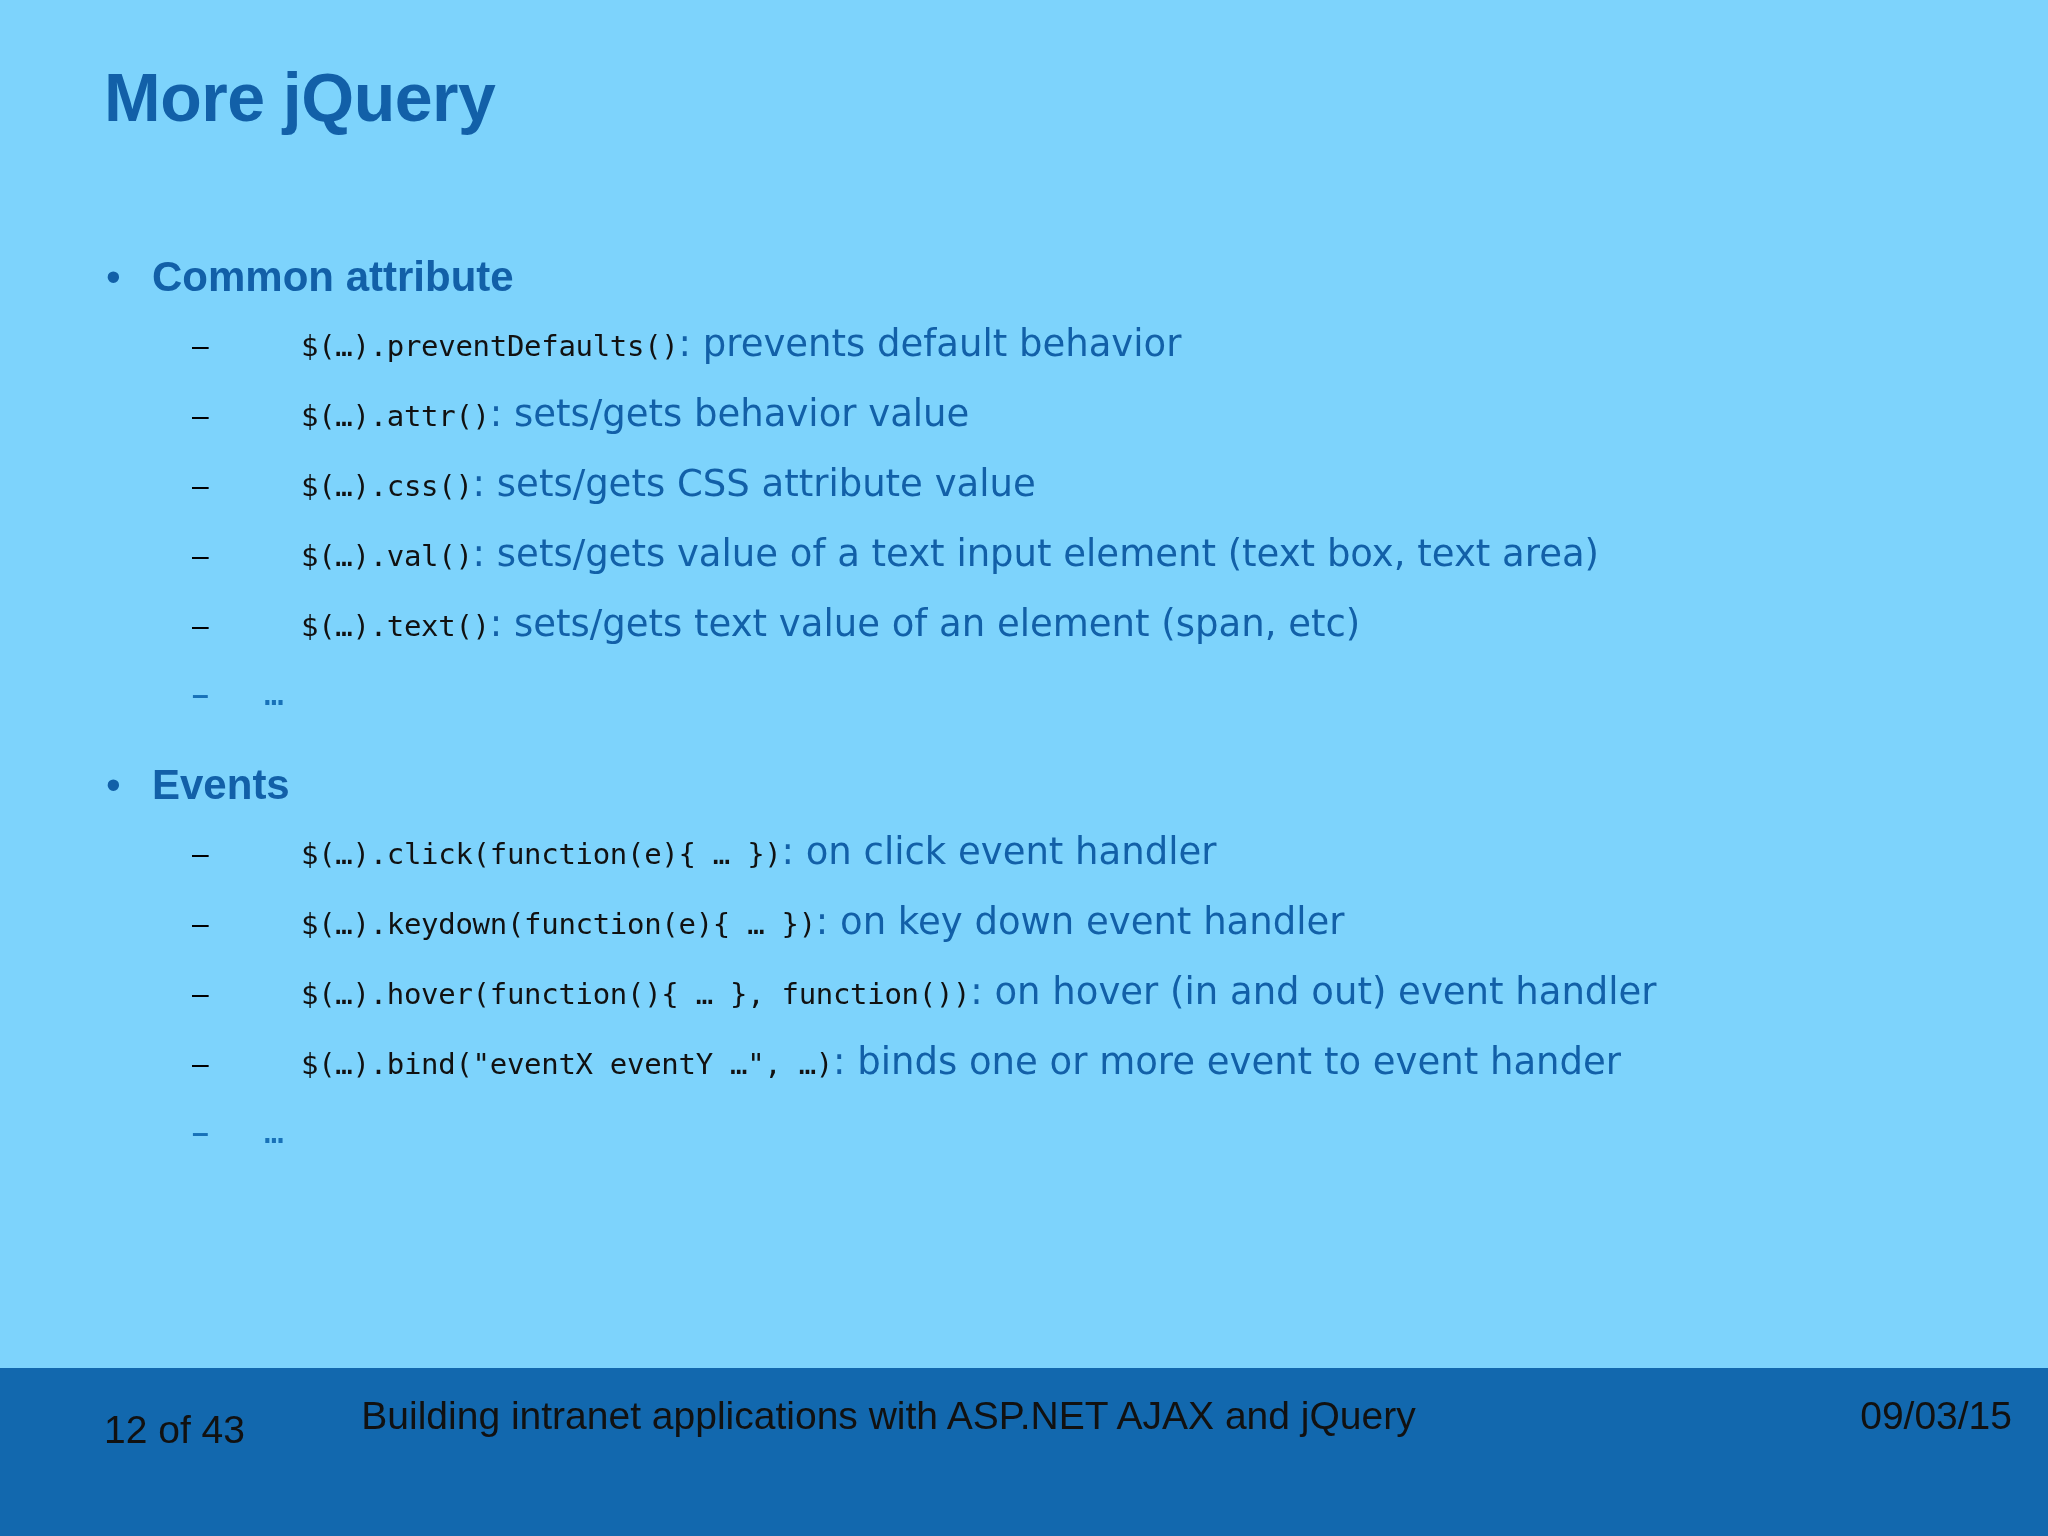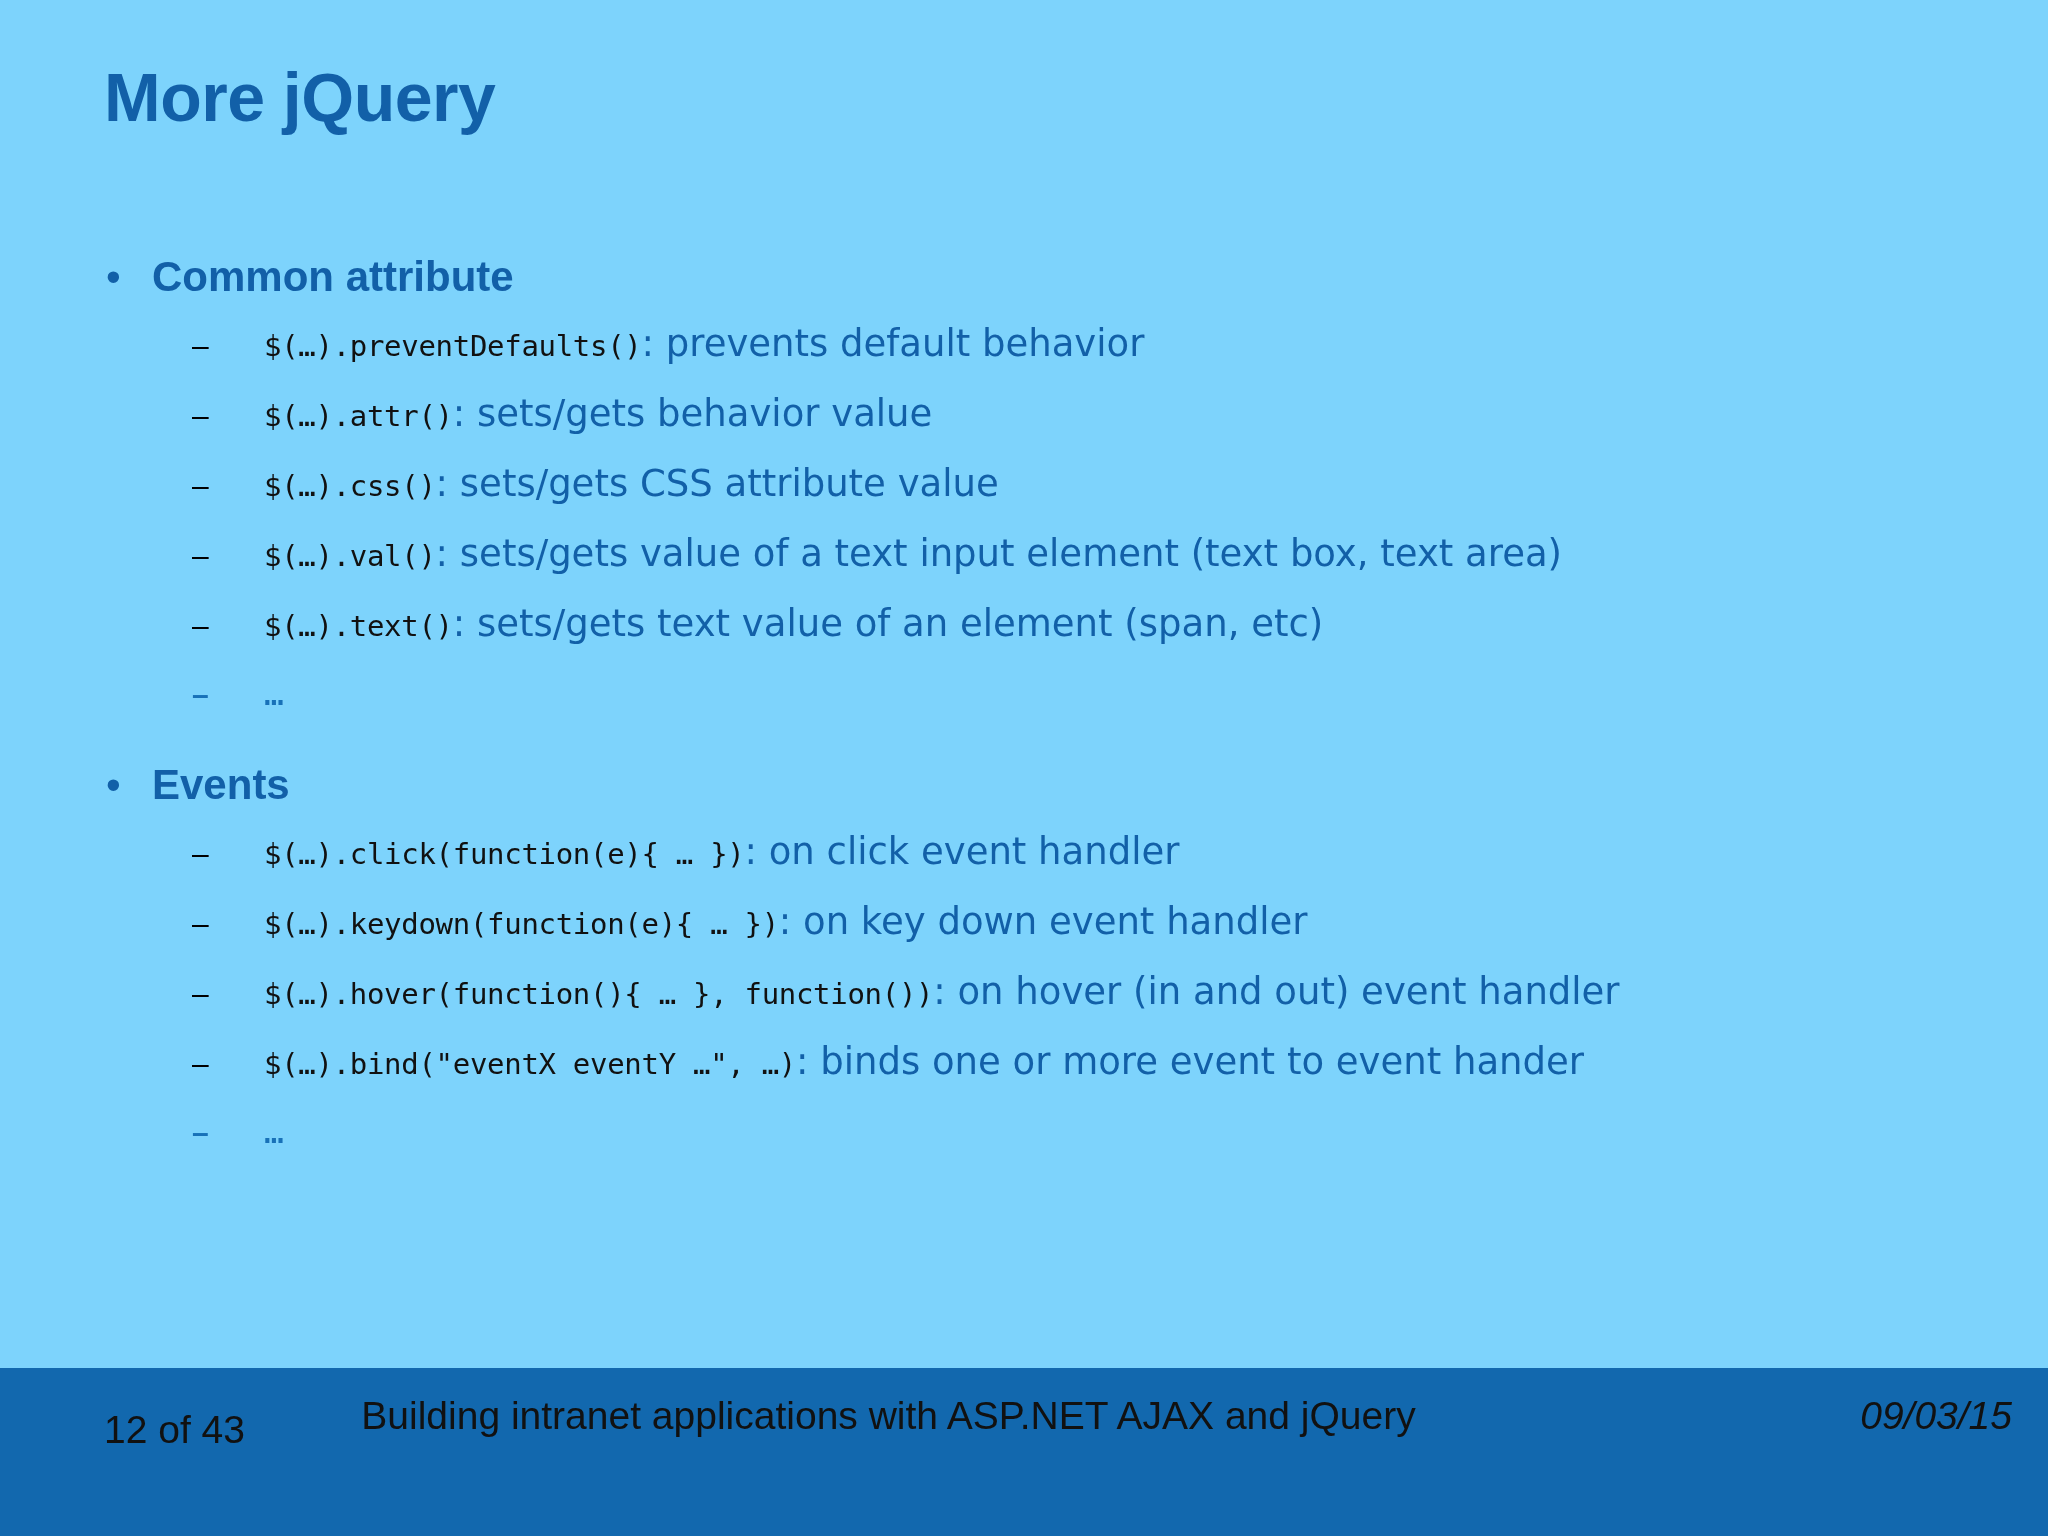--- a/index.html
+++ b/index.html
@@ -80,20 +80,21 @@
   .l2-body {
     font-size: 33px;
     line-height: 67px;
     white-space: nowrap;
   }
   .code {
     font-family: "DejaVu Sans Mono", "Liberation Mono", monospace;
     font-size: 29px;
     color: #111111;
     letter-spacing: -0.3px;
+    margin-left: 37px;
   }
   .desc {
     color: #1260A8;
     font-size: 37px;
     font-family: "DejaVu Sans", sans-serif;
   }
   .ellipsis-only {
     color: #1871B8;
     font-size: 33px;
     font-family: "DejaVu Sans Mono", "Liberation Mono", monospace;
@@ -138,21 +139,20 @@
     color: #111111;
     line-height: 52px;
   }
   #footer-date {
     position: absolute;
     right: 36px;
     top: 22px;
     font-size: 39px;
     color: #111111;
     line-height: 52px;
-    font-style: italic;
   }
 </style>
 </head>
 <body>
 
 <div id="slide">
 
   <div id="slide-title">More jQuery</div>
 
   <div id="body-area">

